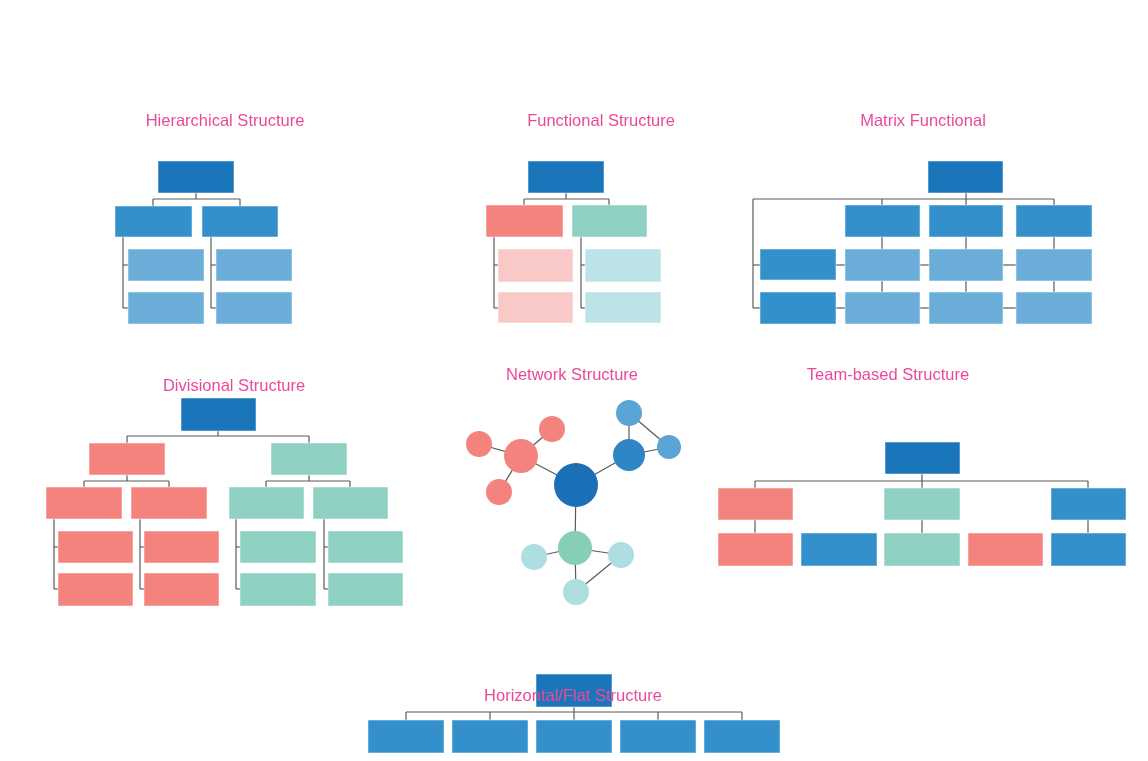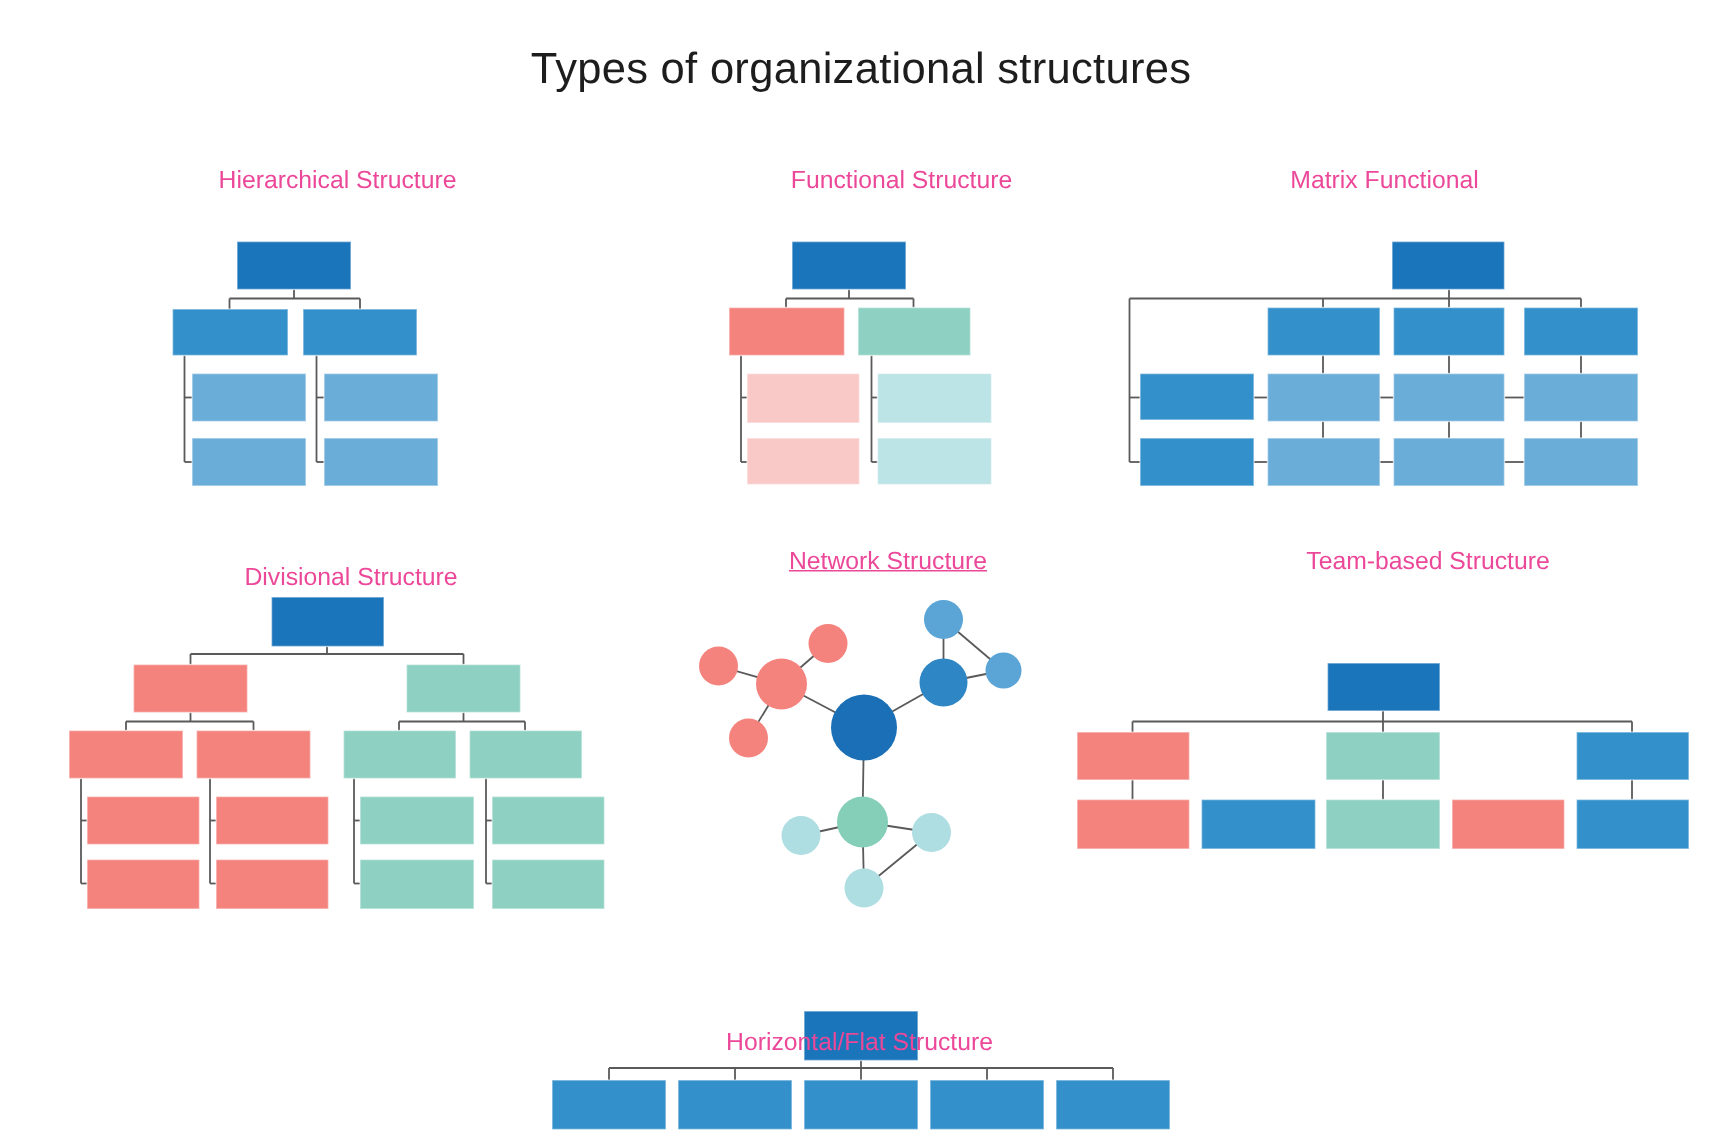--- a/index.html
+++ b/index.html
@@ -198,22 +198,21 @@
       <circle cx="499" cy="492" r="13" fill="#f4837d"></circle>
       <circle cx="629" cy="455" r="16" fill="#2f86c4"></circle>
       <circle cx="629" cy="413" r="13" fill="#5ba4d6"></circle>
       <circle cx="669" cy="447" r="12" fill="#5ba4d6"></circle>
       <circle cx="575" cy="548" r="17" fill="#85ceb7"></circle>
       <circle cx="534" cy="557" r="13" fill="#aedee1"></circle>
       <circle cx="621" cy="555" r="13" fill="#aedee1"></circle>
       <circle cx="576" cy="592" r="13" fill="#aedee1"></circle>
     </svg>
 
-  <div class="page-title">Types of organizational structures</div>
 
   <div class="section-label" style="left: 225px; top: 111px;">Hierarchical Structure</div>
   <div class="section-label" style="left: 573px; top: 111px; margin-left: 28px;">Functional Structure</div>
   <div class="section-label" style="left: 923px; top: 111px;">Matrix Functional</div>
   <div class="section-label" style="left: 234px; top: 376px;">Divisional Structure</div>
-  <div class="section-label" style="left: 592px; top: 365px; text-decoration: underline;">Network Structure</div>
-  <div class="section-label" style="left: 952px; top: 365px; text-align: center;">Team-based Structure</div>
+  <div class="section-label" style="left: 572px; top: 365px;">Network Structure</div>
+  <div class="section-label" style="left: 888px; top: 365px; text-align: center;">Team-based Structure</div>
   <div class="section-label" style="left: 573px; top: 639px; margin-top: 47px;">Horizontal/Flat Structure</div>
 </div>
 
 </body></html>

